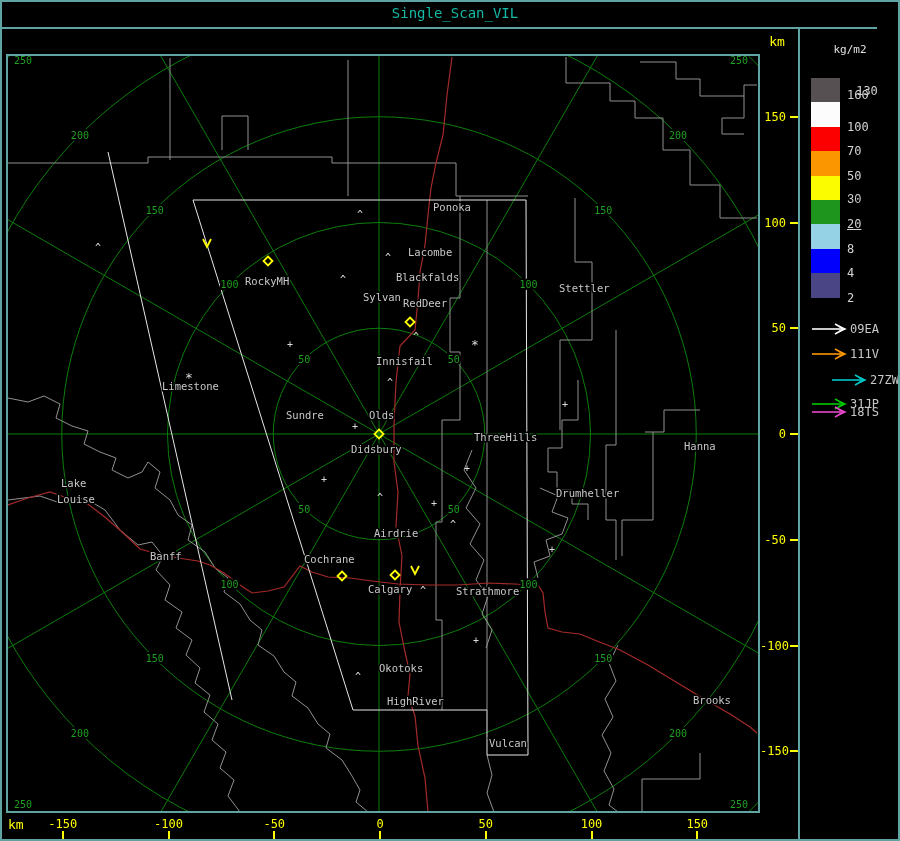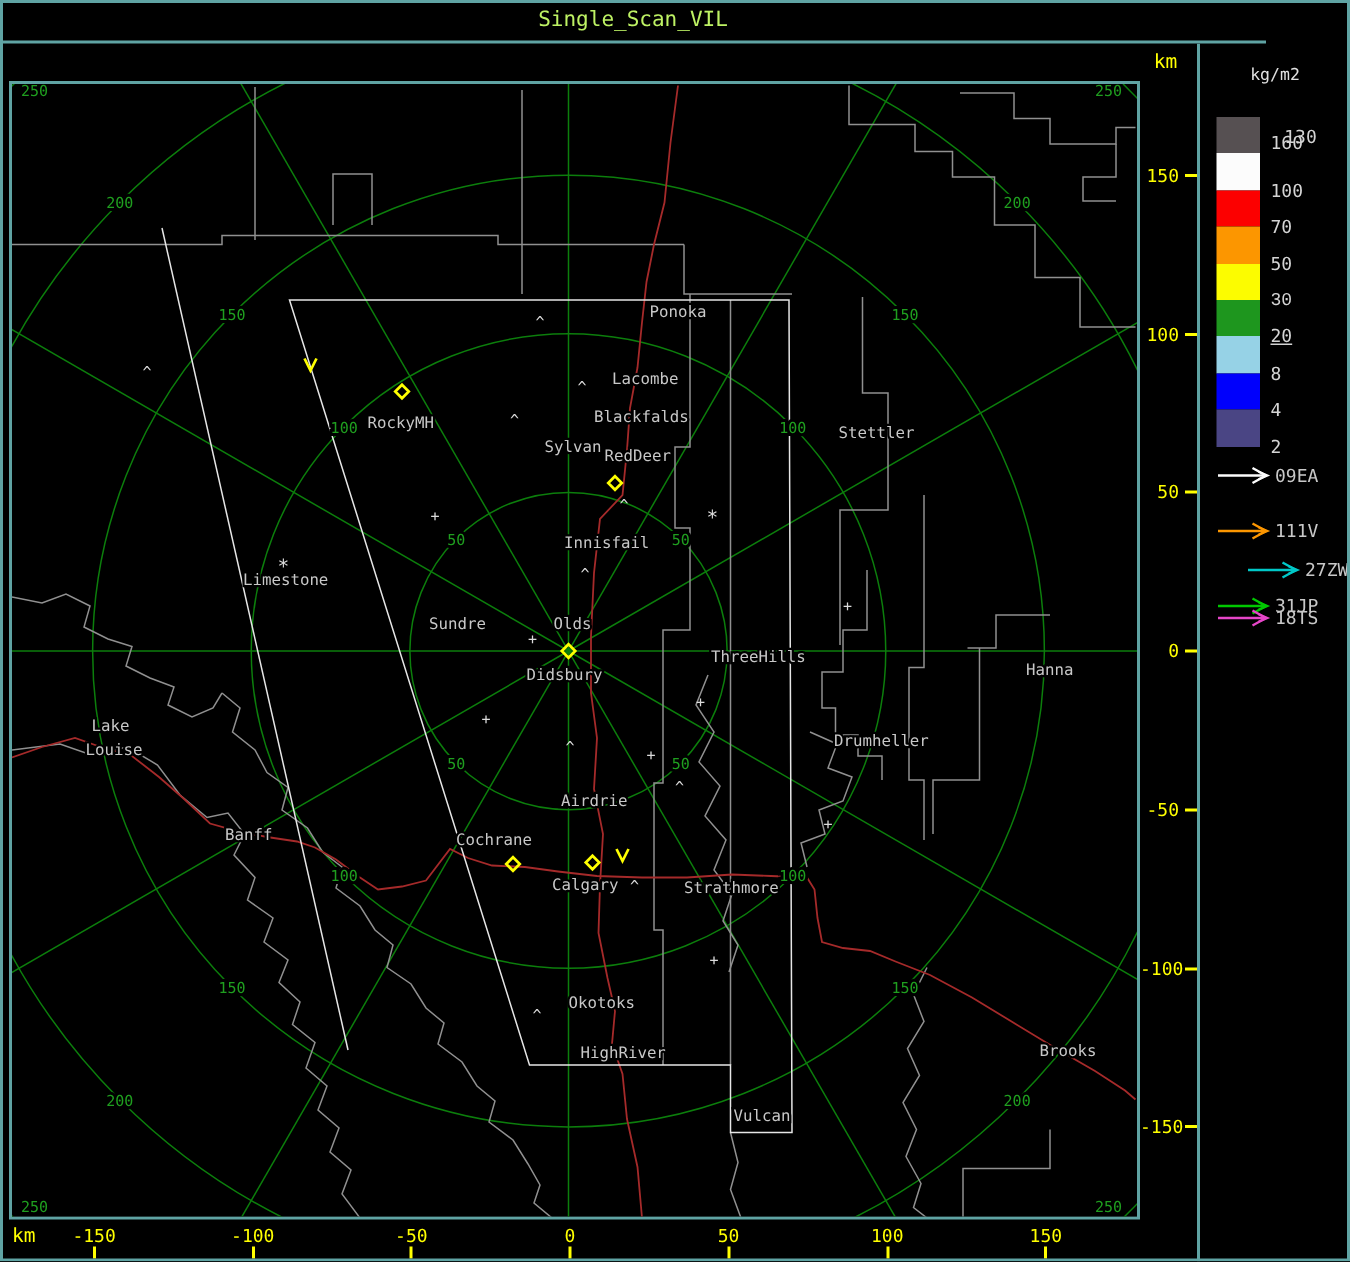--- a/index.html
+++ b/index.html
@@ -1,21 +1,21 @@
 <!DOCTYPE html>
 <html><head>
 <meta charset="utf-8">
 <style>
   html,body{margin:0;padding:0;background:#000;}
   .window{position:relative;width:900px;height:841px;background:#000;
           font-family:"DejaVu Sans Mono",monospace;overflow:hidden;}
   .frame{position:absolute;inset:0;border:2px solid #5fa3a3;pointer-events:none;z-index:60;}
   .titlebar{position:absolute;left:0;top:0;width:844px;height:27px;background:#000;
-            border-bottom:2px solid #5fa3a3;color:#bef264;font-size:14px;line-height:27px;
-            text-align:center;z-index:5;}
+            border-bottom:2px solid #5fa3a3;color:#14b8a6;font-size:14px;line-height:27px;
+            text-align:center;z-index:5;padding-left:33px;}
   .timestamp{position:absolute;left:8px;top:33px;color:#ffff00;font-size:14px;white-space:pre;}
   .km-top{position:absolute;left:760px;top:34px;width:34px;color:#ffff00;font-size:13px;text-align:center;}
   .map-box{position:absolute;left:6px;top:54px;width:754px;height:759px;
            border:2px solid #5fa3a3;box-sizing:border-box;background:#000;}
   .map-box svg{display:block;}
   svg text{font-family:"DejaVu Sans Mono",monospace;}
   .right-axis{position:absolute;left:760px;top:54px;width:38px;height:759px;}
   .right-axis .lab{position:absolute;left:0;width:26px;text-align:right;color:#ffff00;font-size:12px;line-height:14px;}
   .right-axis .tick{position:absolute;left:30px;width:8px;height:2px;background:#ffff00;}
   .bottom-axis{position:absolute;left:0;top:813px;width:798px;height:28px;}
@@ -235,21 +235,21 @@
         <div class="val" style="top: 89.8px;">100</div>
         <div class="val" style="top: 114.2px;">70</div>
         <div class="val" style="top: 138.6px;">50</div>
         <div class="val" style="top: 163px; font-family: Liberation Mono, monospace;">30</div>
         <div class="val" style="top: 187.4px; text-decoration: underline;">20</div>
         <div class="val" style="top: 211.8px;">8</div>
         <div class="val" style="top: 236.2px;">4</div>
         <div class="val" style="top: 260.6px;">2</div>
       </div>
     <div id="legend-stations">
-        <div class="st-row" style="top: 280px;">
+        <div class="st-row" style="top: 292px;">
           <svg width="40" height="16">
             <line x1="2" y1="8" x2="33" y2="8" stroke="#fcfcfc" stroke-width="1.6"></line>
             <polyline points="25,3 34,8 25,13" fill="none" stroke="#fcfcfc" stroke-width="1.6"></polyline>
             <polyline points="29,5.5 35,8 29,10.5" fill="none" stroke="#fcfcfc" stroke-width="1.4"></polyline>
           </svg>
           <span class="sid">09EA</span>
         </div>
         <div class="st-row" style="top: 316.6px;">
           <svg width="40" height="16">
             <line x1="2" y1="8" x2="33" y2="8" stroke="#fc9600" stroke-width="1.6"></line>

